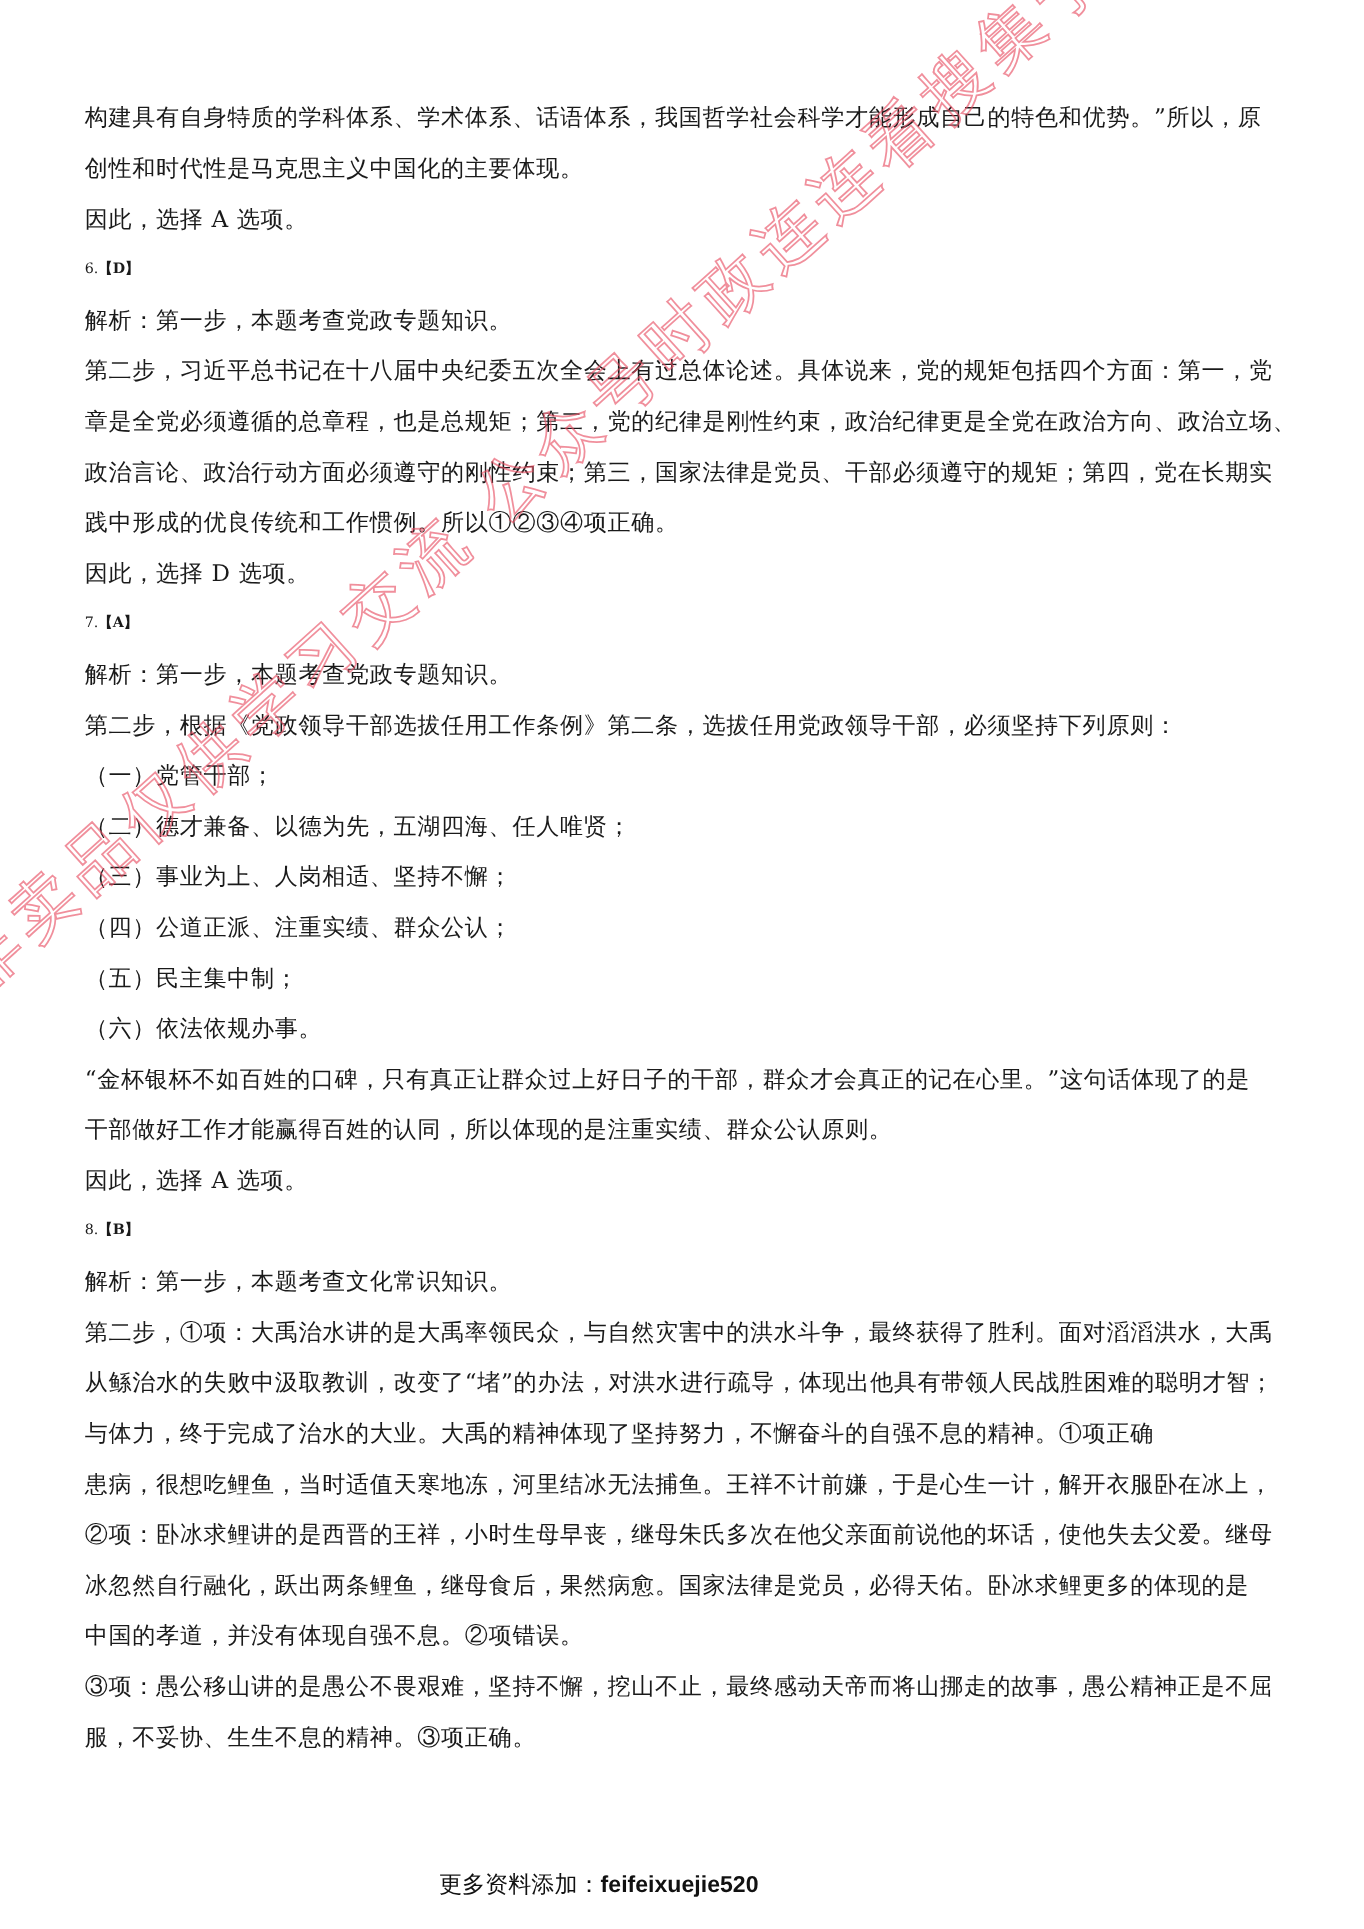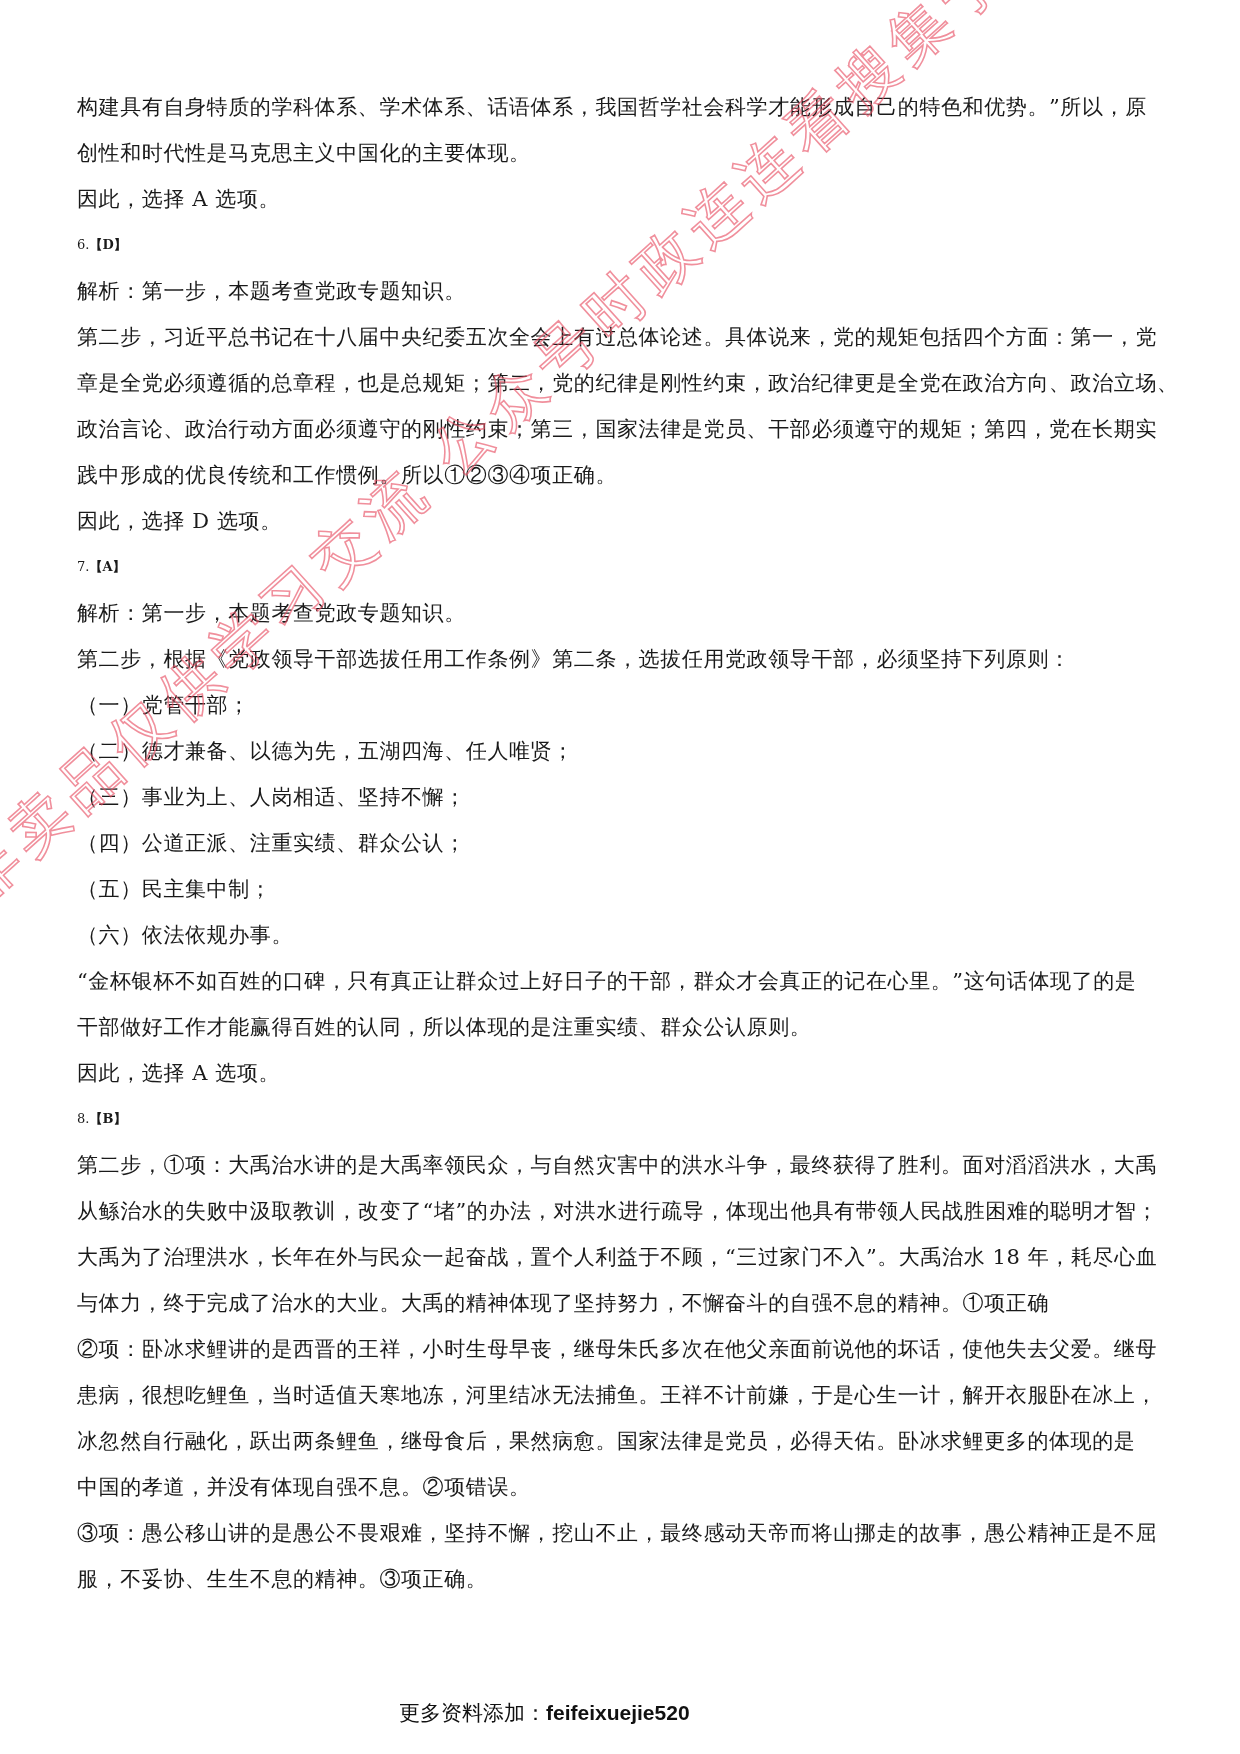--- a/index.html
+++ b/index.html
@@ -108,26 +108,26 @@
     <p class="line">（四）公道正派、注重实绩、群众公认；</p>
     <p class="line">（五）民主集中制；</p>
     <p class="line">（六）依法依规办事。</p>
     <p class="line">“金杯银杯不如百姓的口碑，只有真正让群众过上好日子的干部，群众才会真正的记在心里。”这句话体现了的是</p>
     <p class="line">干部做好工作才能赢得百姓的认同，所以体现的是注重实绩、群众公认原则。</p>
     <p class="line">因此，选择 A 选项。</p>
   </div>
 
   <div>
     <p class="q-head"><span>8.</span><span class="bracket">【B】</span></p>
+    <p class="line">解析：第一步，本题考查文化常识知识。</p>
     <p class="line">第二步，①项：大禹治水讲的是大禹率领民众，与自然灾害中的洪水斗争，最终获得了胜利。面对滔滔洪水，大禹</p>
     <p class="line">从鲧治水的失败中汲取教训，改变了“堵”的办法，对洪水进行疏导，体现出他具有带领人民战胜困难的聪明才智；</p>
-    <p class="line">大禹为了治理洪水，长年在外与民众一起奋战，置个人利益于不顾，“三过家门不入”。大禹治水 18 年，耗尽心血</p>
     <p class="line">与体力，终于完成了治水的大业。大禹的精神体现了坚持努力，不懈奋斗的自强不息的精神。①项正确</p>
+    <p class="line">患病，很想吃鲤鱼，当时适值天寒地冻，河里结冰无法捕鱼。王祥不计前嫌，于是心生一计，解开衣服卧在冰上，</p>
     <p class="line">②项：卧冰求鲤讲的是西晋的王祥，小时生母早丧，继母朱氏多次在他父亲面前说他的坏话，使他失去父爱。继母</p>
-    <p class="line">患病，很想吃鲤鱼，当时适值天寒地冻，河里结冰无法捕鱼。王祥不计前嫌，于是心生一计，解开衣服卧在冰上，</p>
     <p class="line">冰忽然自行融化，跃出两条鲤鱼，继母食后，果然病愈。国家法律是党员，必得天佑。卧冰求鲤更多的体现的是</p>
     <p class="line">中国的孝道，并没有体现自强不息。②项错误。</p>
     <p class="line">③项：愚公移山讲的是愚公不畏艰难，坚持不懈，挖山不止，最终感动天帝而将山挪走的故事，愚公精神正是不屈</p>
     <p class="line">服，不妥协、生生不息的精神。③项正确。</p>
   </div>
 </div>
 
 <div class="watermark"><span>非卖品仅供学习交流 公众号时政连连看搜集于网络</span></div>
 
 <div class="footer">

